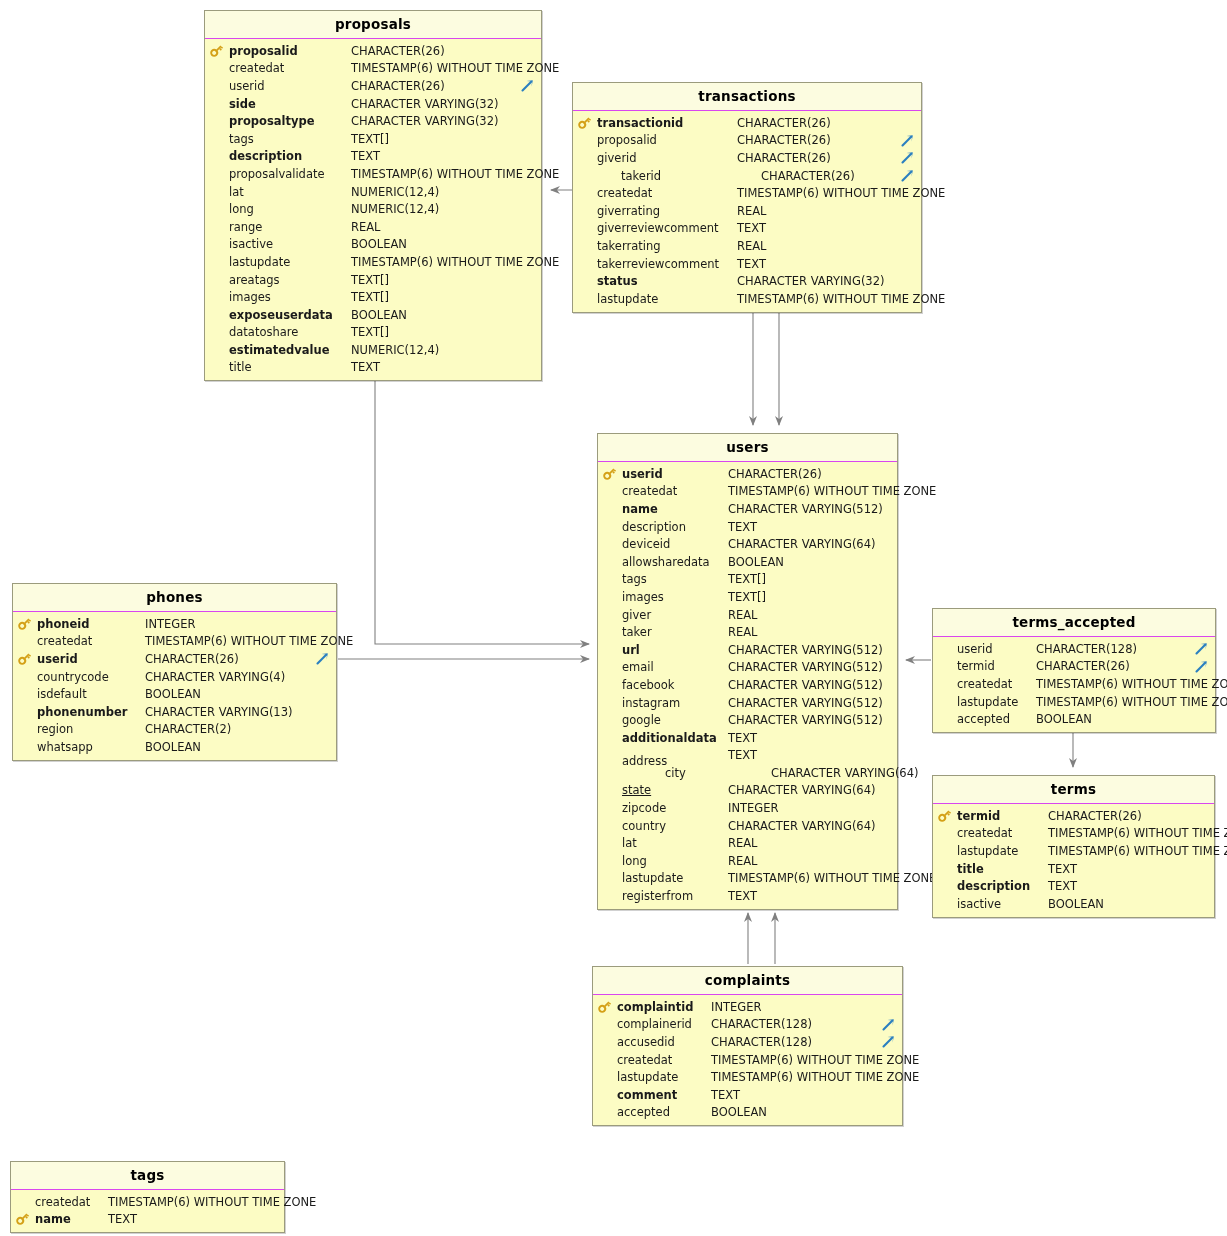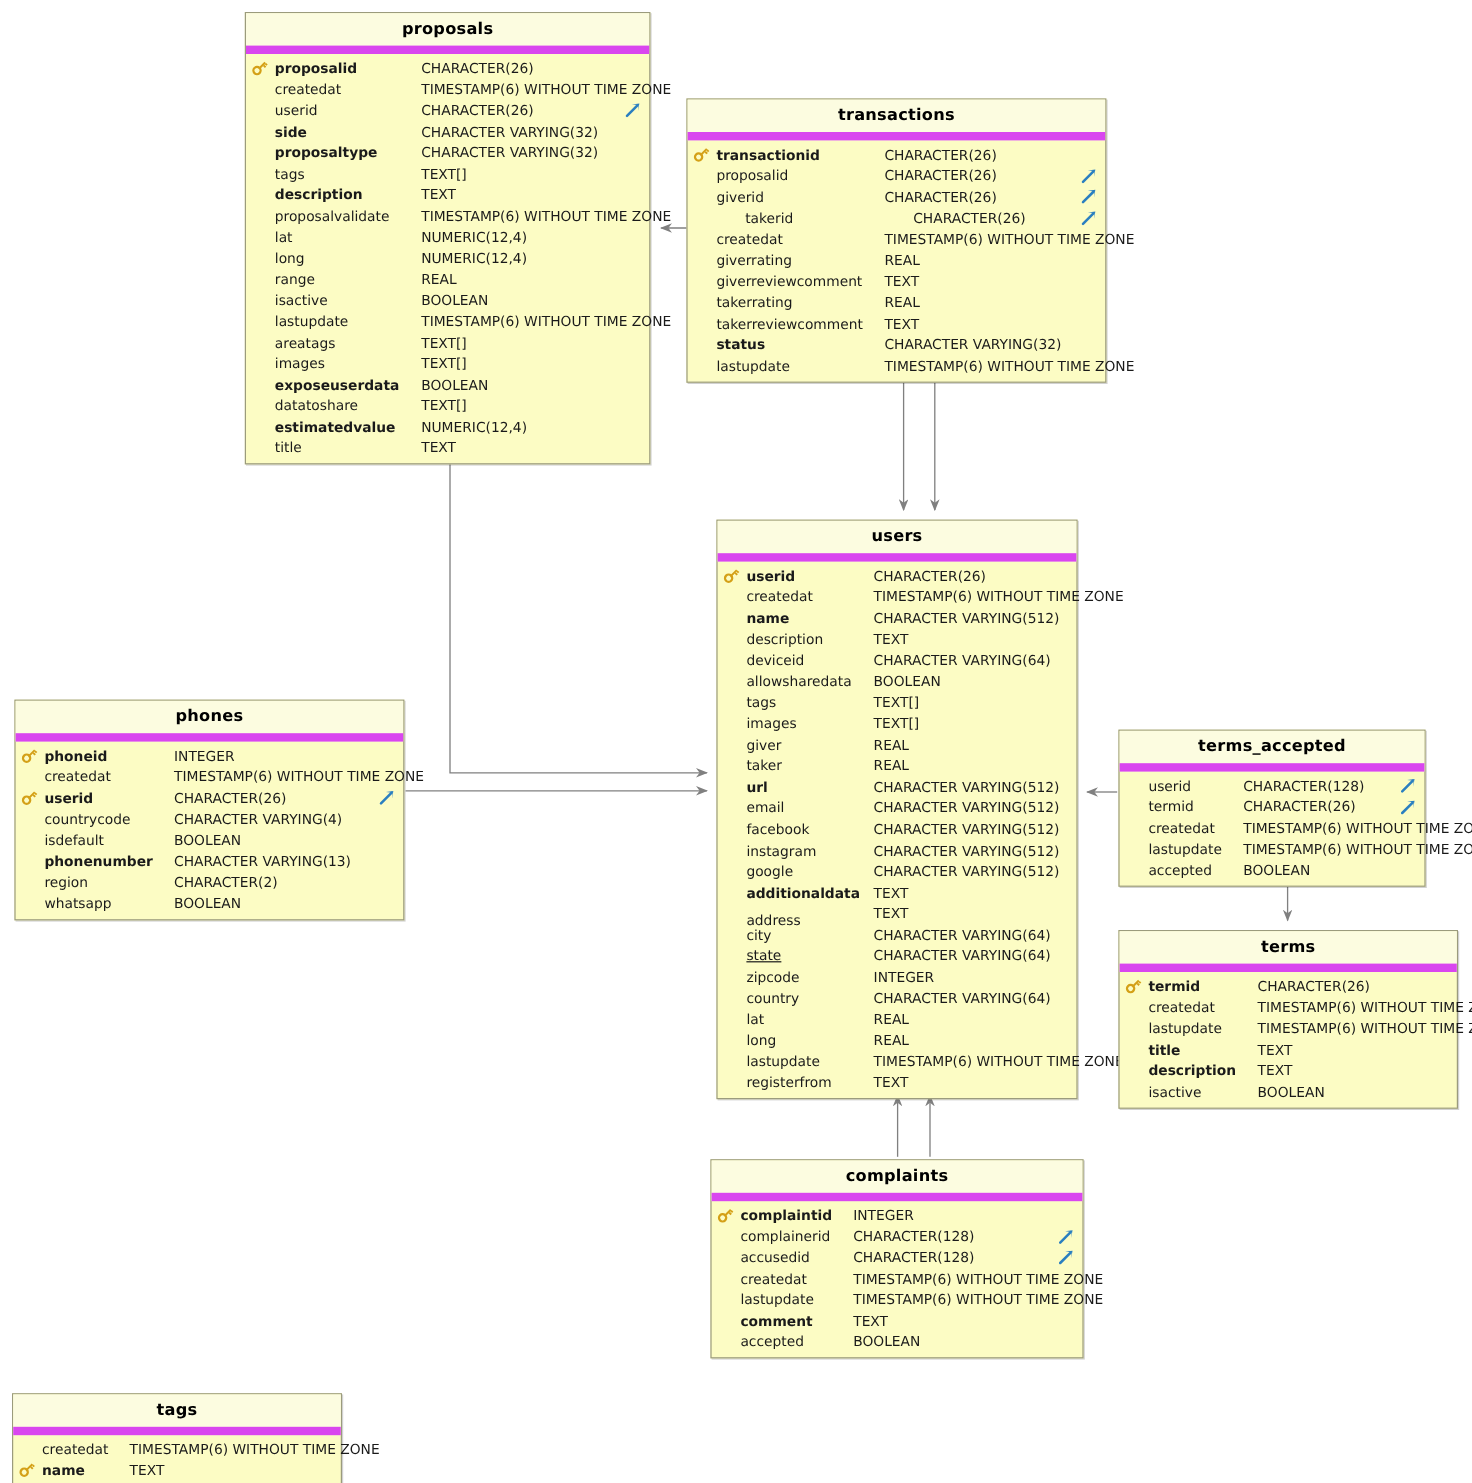--- a/index.html
+++ b/index.html
@@ -29,21 +29,21 @@
   }
   .entity {
     position: absolute;
     background: #fcfcc4;
     border: 1px solid #9b9b7d;
     box-shadow: 1px 1px 0 rgba(0,0,0,0.18);
     box-sizing: border-box;
   }
   .entity-header {
     background: #fcfce0;
-    border-bottom: 7px solid #d946ef;
+    border-bottom: 1px solid #d946ef;
     text-align: center;
     font-weight: bold;
     font-size: 13.5px;
     color: #000;
     padding: 5px 4px 6px 4px;
     letter-spacing: 0.2px;
   }
   .entity-body {
     padding: 3px 0 4px 0;
   }
@@ -81,21 +81,21 @@
     width: 15px;
     height: 15px;
   }
   .key-icon { display:block; }
 
   
   #ent-proposals      { left: 204px; top: 10px;   width: 338px; }
   #ent-transactions   { left: 572px; top: 82px;   width: 350px; }
   #ent-users          { left: 597px; top: 433px;  width: 301px; }
   #ent-phones         { left: 12px;  top: 583px;  width: 325px; }
-  #ent-terms-accepted { left: 932px; top: 608px;  width: 256px; }
+  #ent-terms-accepted { left: 932px; top: 608px;  width: 284px; }
   #ent-terms          { left: 932px; top: 775px;  width: 283px; }
   #ent-complaints     { left: 592px; top: 966px;  width: 311px; }
   #ent-tags           { left: 10px;  top: 1161px; width: 275px; }
 </style>
 </head>
 <body>
 
 <div id="canvas">
 
   <svg class="edges" viewBox="0 0 1227 1236">
@@ -422,21 +422,21 @@
           <span class="attr-name" style="min-width: 98px; font-weight: bold;">additionaldata</span>
           <span class="attr-type">TEXT</span>
         </div>
         <div class="attr-row">
           <span class="key-cell"></span>
           <span class="attr-name" style="min-width: 98px; margin-top: 12px;">address</span>
           <span class="attr-type">TEXT</span>
         </div>
         <div class="attr-row">
           <span class="key-cell"></span>
-          <span class="attr-name" style="min-width: 98px;">city</span>
+          <span class="attr-name" style="min-width: 98px; margin-left: 43px;">city</span>
           <span class="attr-type">CHARACTER VARYING(64)</span>
         </div>
         <div class="attr-row">
           <span class="key-cell"></span>
           <span class="attr-name" style="min-width: 98px; text-decoration: underline;">state</span>
           <span class="attr-type">CHARACTER VARYING(64)</span>
         </div>
         <div class="attr-row">
           <span class="key-cell"></span>
           <span class="attr-name" style="min-width: 98px;">zipcode</span>

